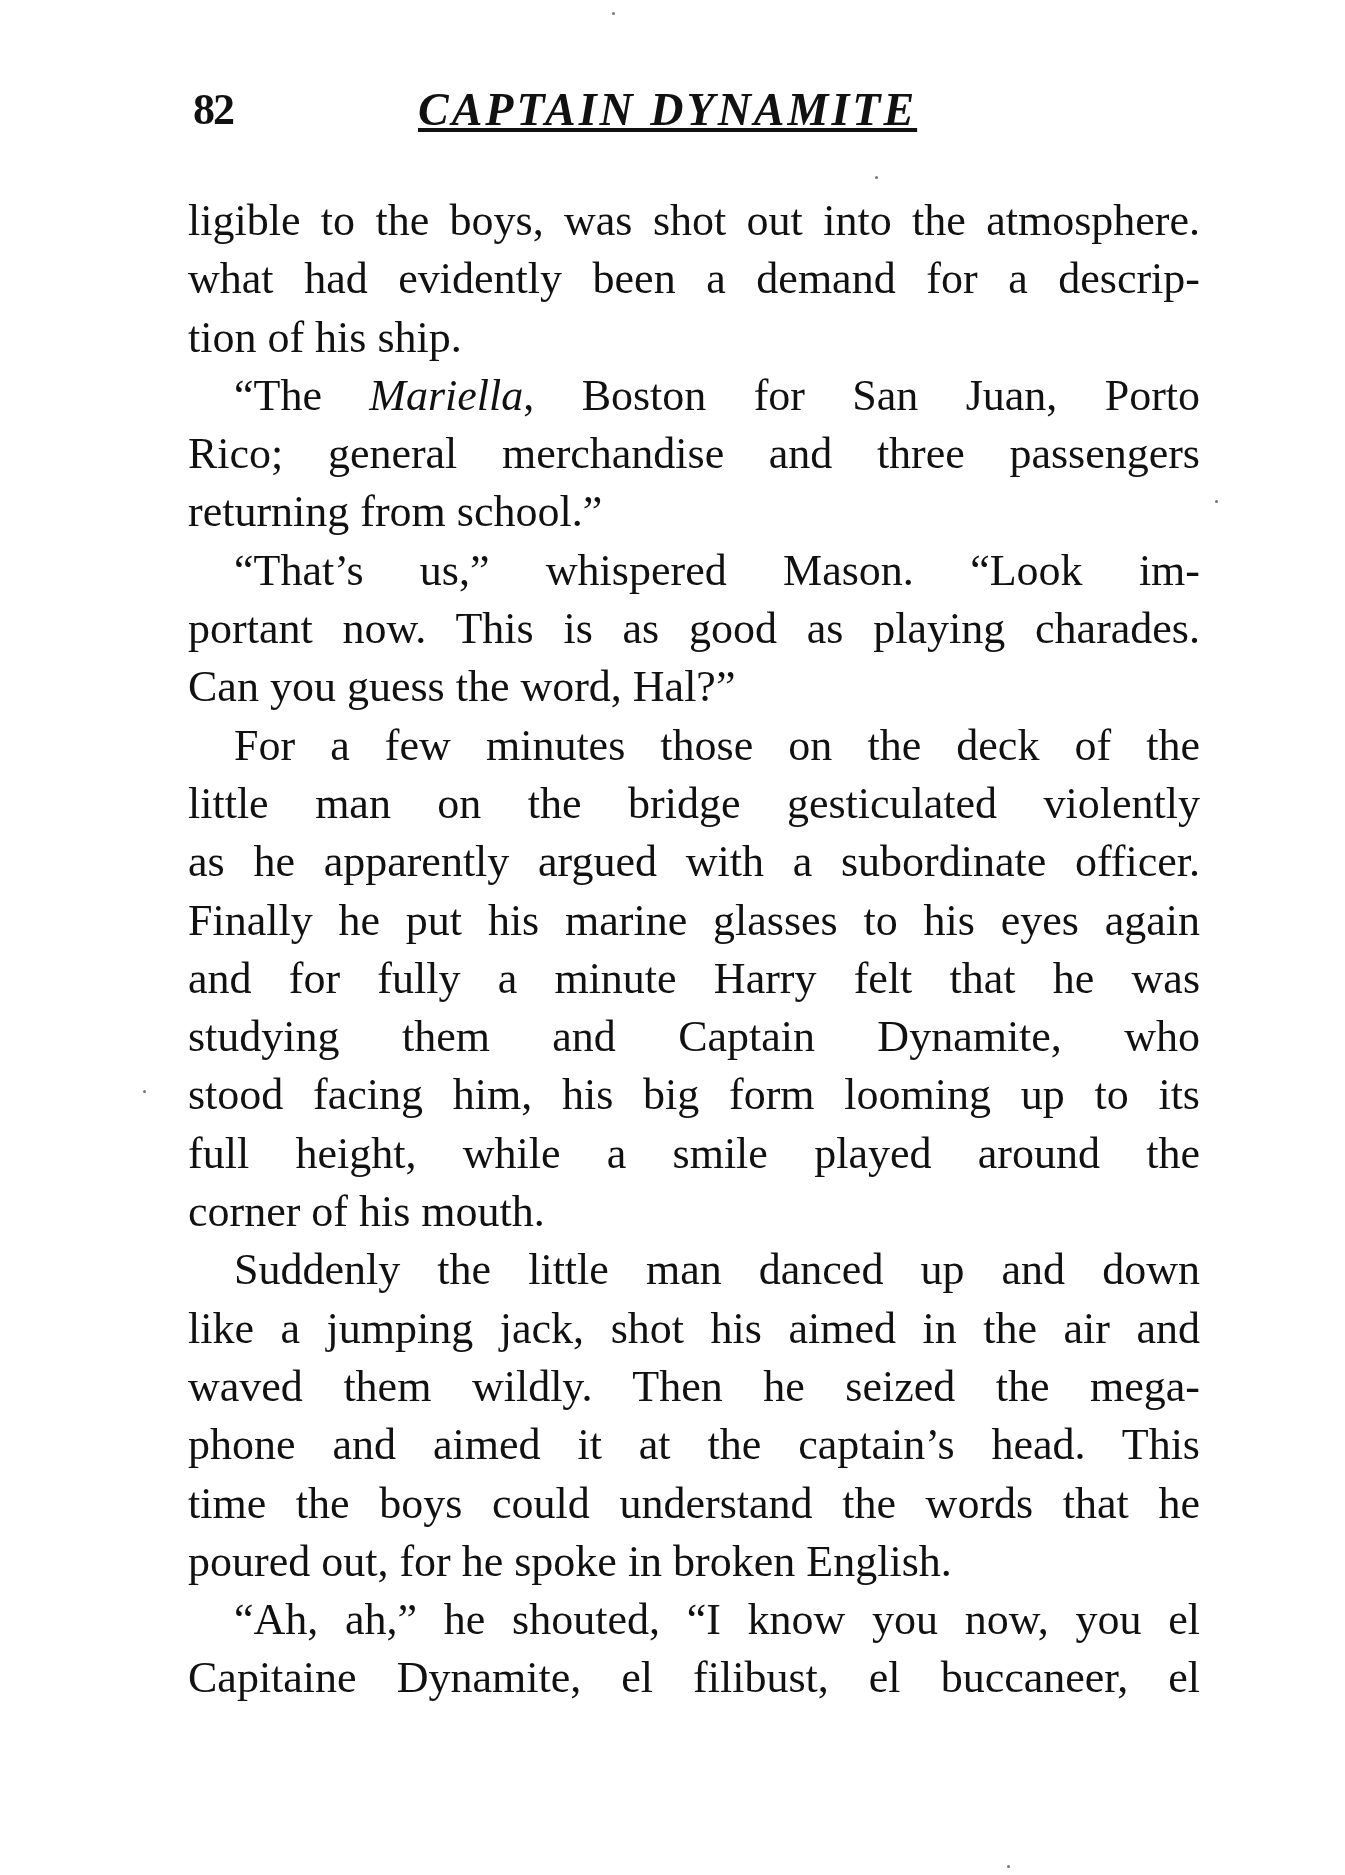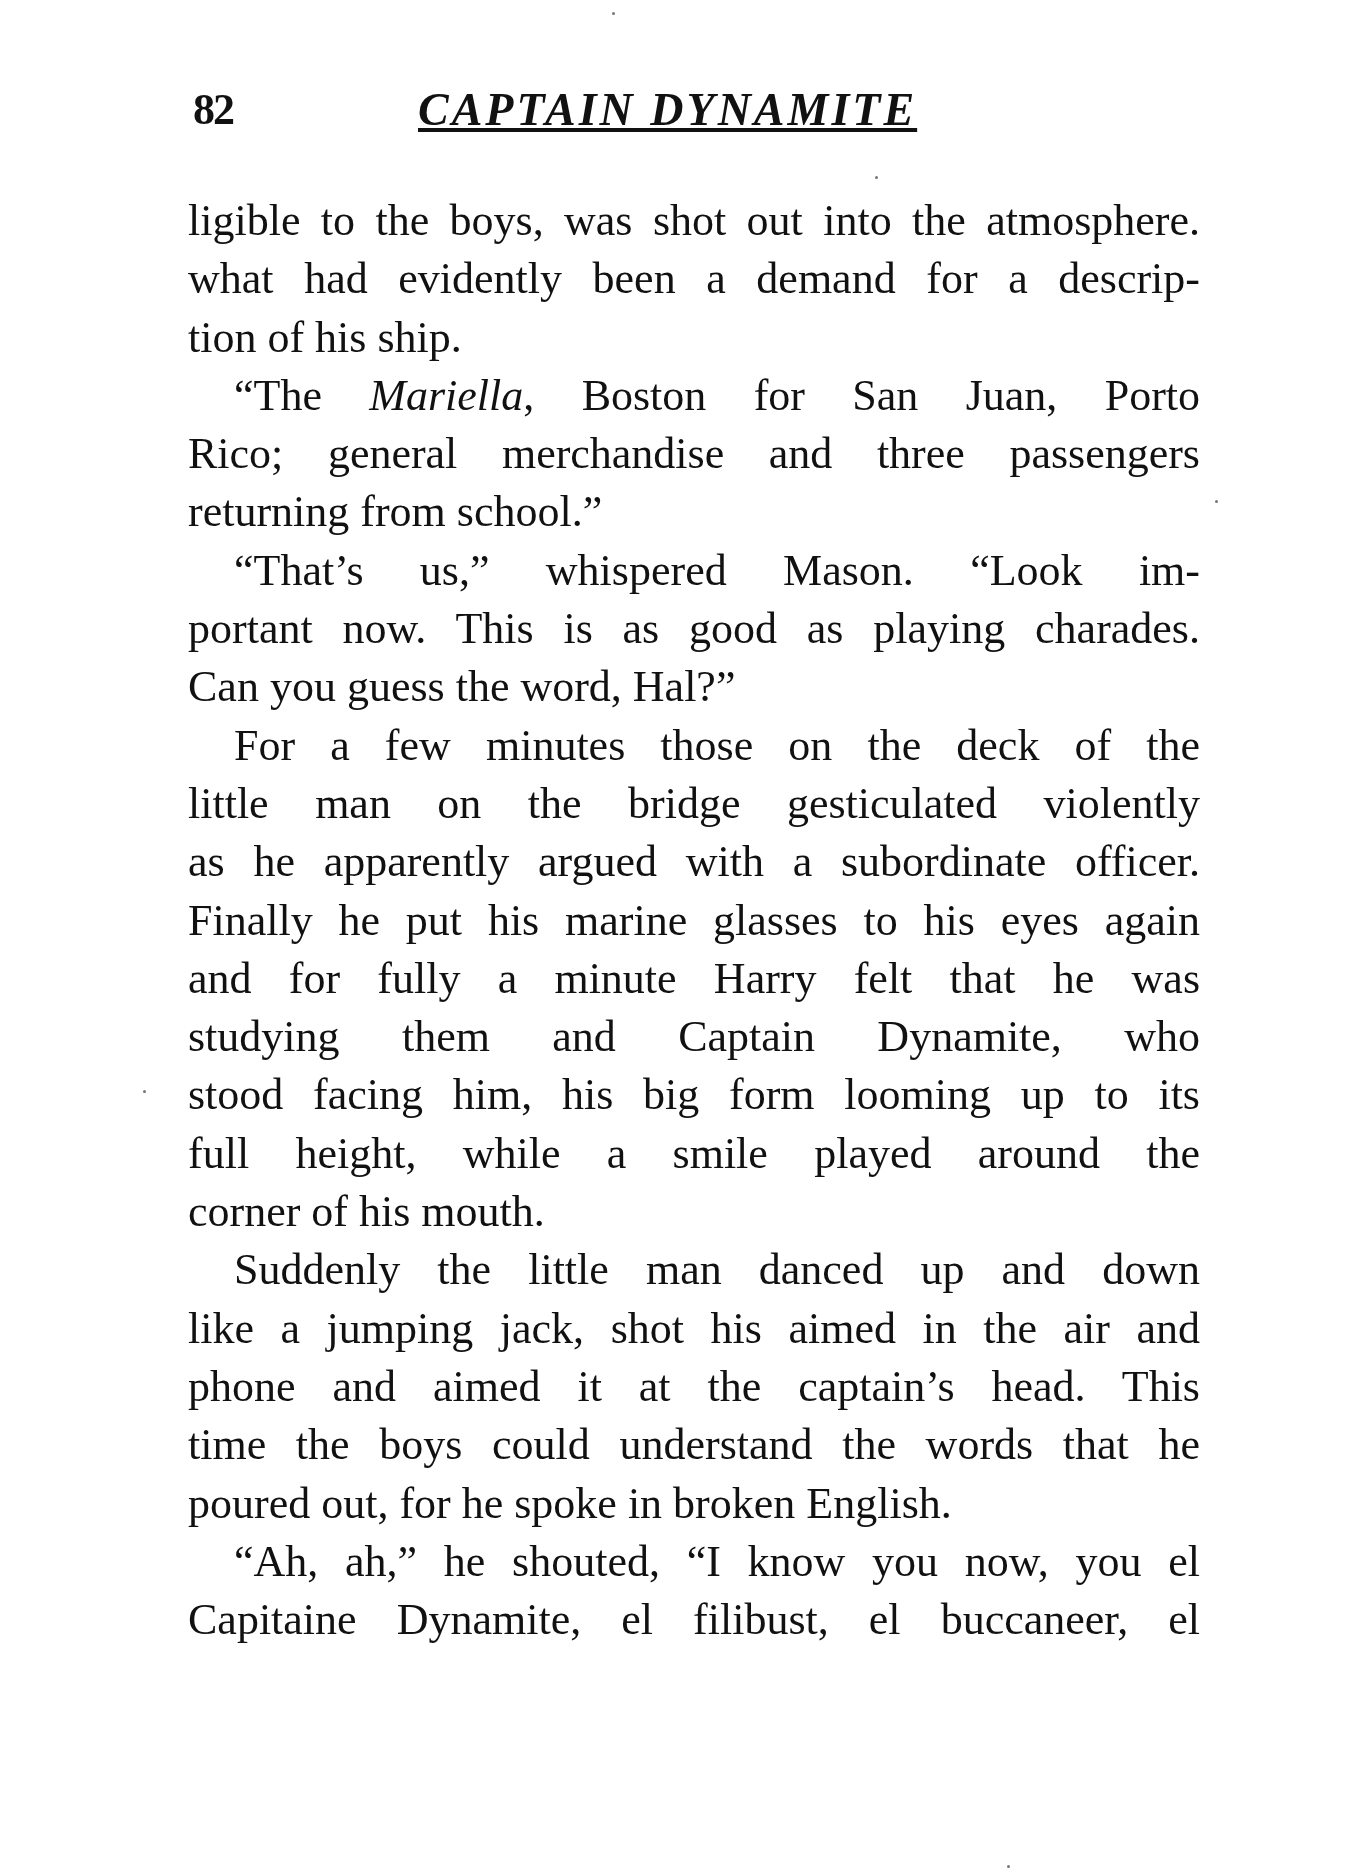--- a/index.html
+++ b/index.html
@@ -38,20 +38,21 @@
     <span class="line">little man on the bridge gesticulated violently</span>
     <span class="line">as he apparently argued with a subordinate officer.</span>
     <span class="line">Finally he put his marine glasses to his eyes again</span>
     <span class="line">and for fully a minute Harry felt that he was</span>
     <span class="line">studying them and Captain Dynamite, who</span>
     <span class="line">stood facing him, his big form looming up to its</span>
     <span class="line">full height, while a smile played around the</span>
     <span class="line last">corner of his mouth.</span>
     <span class="line indent">Suddenly the little man danced up and down</span>
     <span class="line">like a jumping jack, shot his aimed in the air and</span>
+    <span class="line">waved them wildly. Then he seized the mega-</span>
     <span class="line">phone and aimed it at the captain’s head. This</span>
     <span class="line">time the boys could understand the words that he</span>
     <span class="line last">poured out, for he spoke in broken English.</span>
     <span class="line indent">“Ah, ah,” he shouted, “I know you now, you el</span>
     <span class="line">Capitaine Dynamite, el filibust, el buccaneer, el</span>
   </div>
 
   <span class="speck" style="left:612px;top:12px"></span>
   <span class="speck" style="left:875px;top:176px"></span>
   <span class="speck" style="left:1215px;top:500px"></span>

